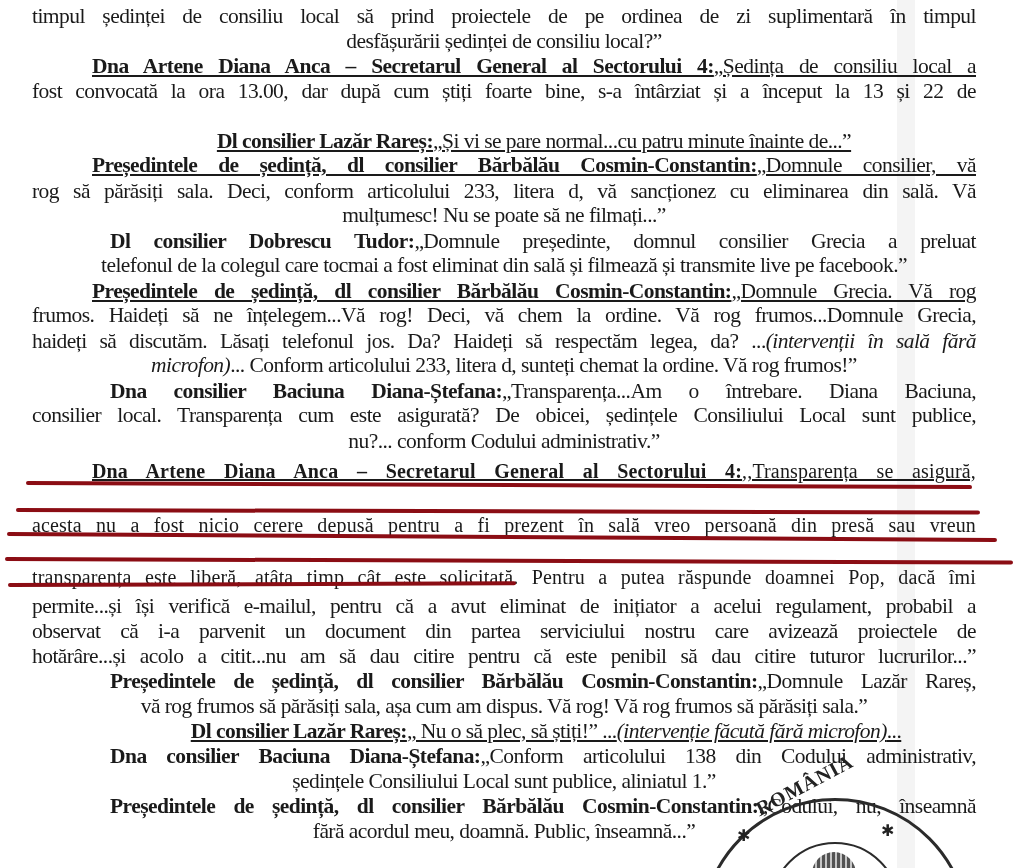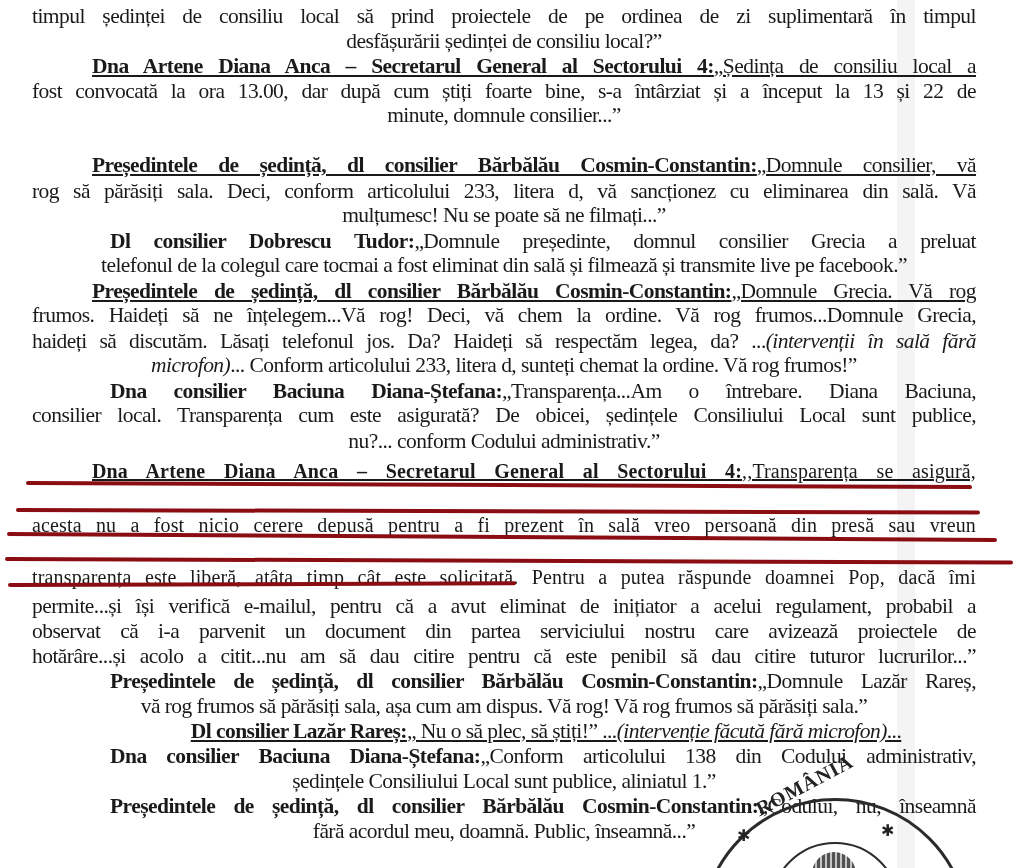--- a/index.html
+++ b/index.html
@@ -52,22 +52,22 @@
   <div class="edge"></div>
 
   <div class="ln narrow just" style="top:3px"><span>timpul ședinței de consiliu local să prind proiectele de pe ordinea de zi suplimentară în timpul</span></div>
 
   <div class="ln narrow" style="top:28px"><span>desfășurării ședinței de consiliu local?”</span></div>
 
   <div class="ln narrow indent just" style="top:53px"><span class="spk">Dna Artene Diana Anca – Secretarul General al Sectorului 4:</span><span>„Ședința de consiliu local a</span></div>
 
   <div class="ln narrow just" style="top:78px"><span>fost convocată la ora 13.00, dar după cum știți foarte bine, s-a întârziat și a început la 13 și 22 de</span></div>
 
-  <div class="ln narrow" style="top:102px"><span>minute, domnule consilier...”</span></div>
 
+  <div class="ln narrow indent" style="top:128px"><span class="spk">Dl consilier Lazăr Rareș:</span><span>„Și vi se pare normal...cu patru minute înainte de...”</span></div>
 
   <div class="ln narrow indent just" style="top:152px"><span class="spk">Președintele de ședință, dl consilier Bărbălău Cosmin-Constantin:</span><span>„Domnule consilier, vă</span></div>
 
   <div class="ln narrow just" style="top:178px"><span>rog să părăsiți sala. Deci, conform articolului 233, litera d, vă sancționez cu eliminarea din sală. Vă</span></div>
 
   <div class="ln narrow" style="top:202px"><span>mulțumesc! Nu se poate să ne filmați...”</span></div>
 
   <div class="ln narrow indent2 just" style="top:228px"><span class="spk">Dl consilier Dobrescu Tudor:</span><span>„Domnule președinte, domnul consilier Grecia a preluat</span></div>
 
   <div class="ln narrow" style="top:252px"><span>telefonul de la colegul care tocmai a fost eliminat din sală și filmează și transmite live pe facebook.”</span></div>

